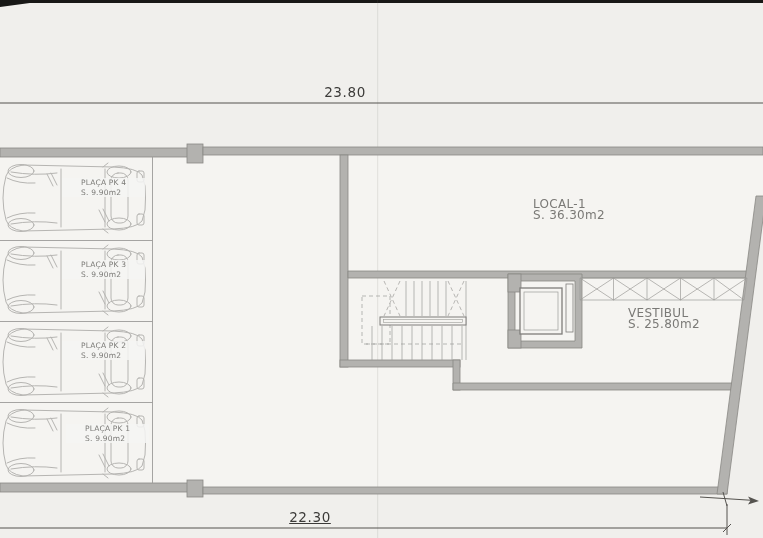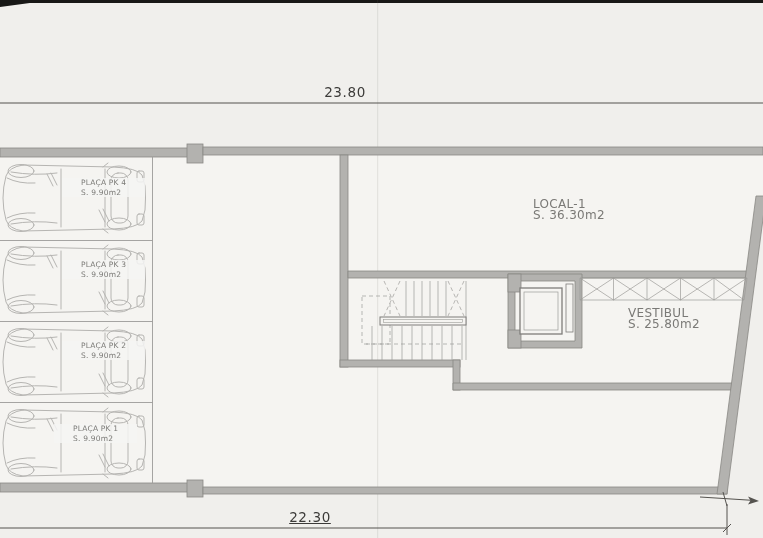--- a/index.html
+++ b/index.html
@@ -176,21 +176,21 @@
     <div>S. 9.90m2</div>
   </div>
   <div class="lbl stall-label" style="left:62px;top:260px;">
     <div>PLAÇA PK 3</div>
     <div>S. 9.90m2</div>
   </div>
   <div class="lbl stall-label" style="left:62px;top:341px;">
     <div>PLAÇA PK 2</div>
     <div>S. 9.90m2</div>
   </div>
-  <div class="lbl stall-label" style="left:54px;top:424px;">
+  <div class="lbl stall-label" style="left:66px;top:424px;">
     <div>PLAÇA PK 1</div>
     <div>S. 9.90m2</div>
   </div>
 
   <div class="lbl room-label" style="left:533px;top:199px;">
     <div>LOCAL-1</div>
     <div>S. 36.30m2</div>
   </div>
   <div class="lbl room-label" style="left:628px;top:308px;">
     <div>VESTIBUL</div>

